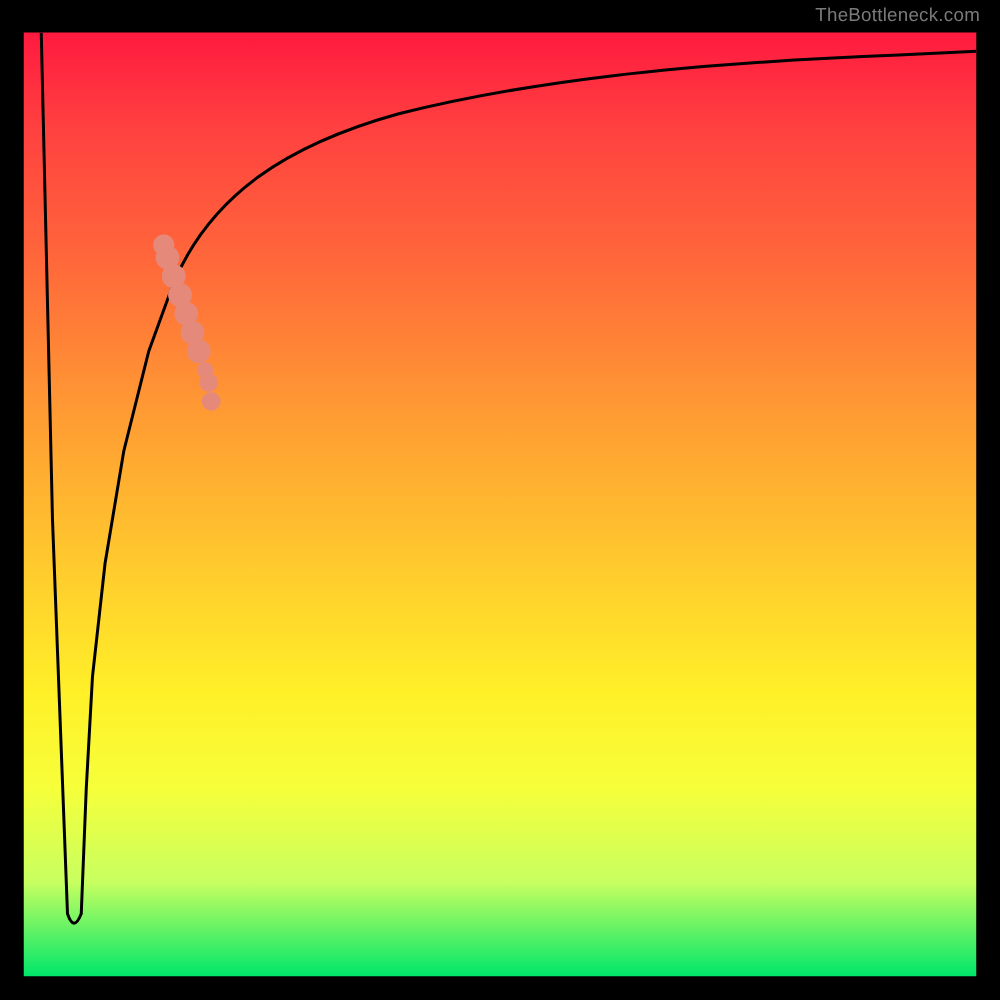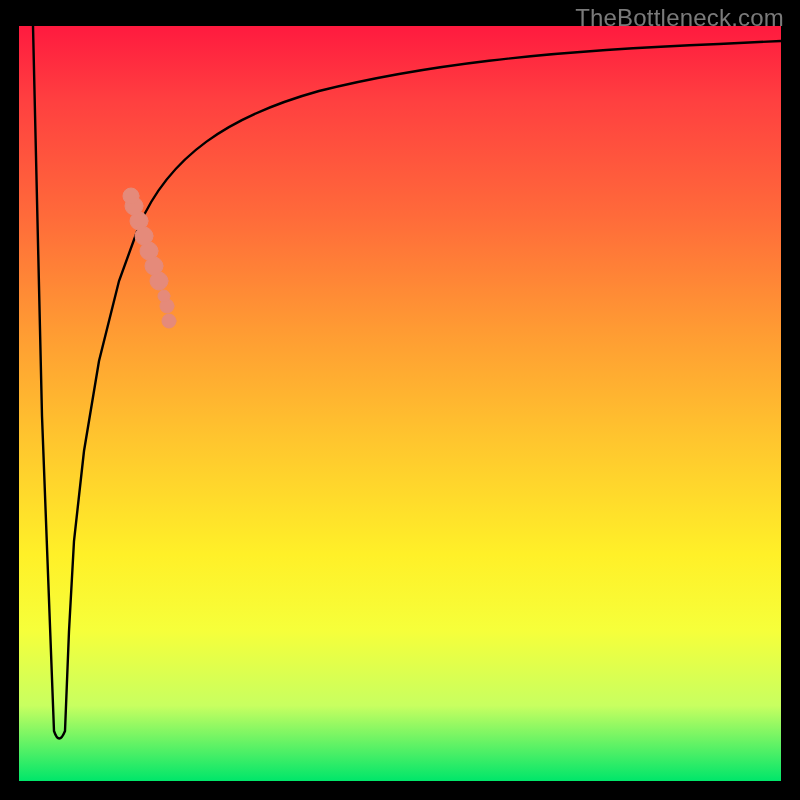--- a/index.html
+++ b/index.html
@@ -36,21 +36,21 @@
       #f6ff3a 80%,
       #c8ff60 90%,
       #00e66a 100%
     );
   }
   .watermark {
     position: absolute;
     top: 4px;
     right: 16px;
     color: #7a7a7a;
-    font-size: 24px;
+    font-size: 15px;
     font-weight: 500;
     letter-spacing: 0.2px;
     user-select: none;
   }
   svg.curve {
     position: absolute;
     left: 0;
     top: 0;
     width: 762px;
     height: 755px;

